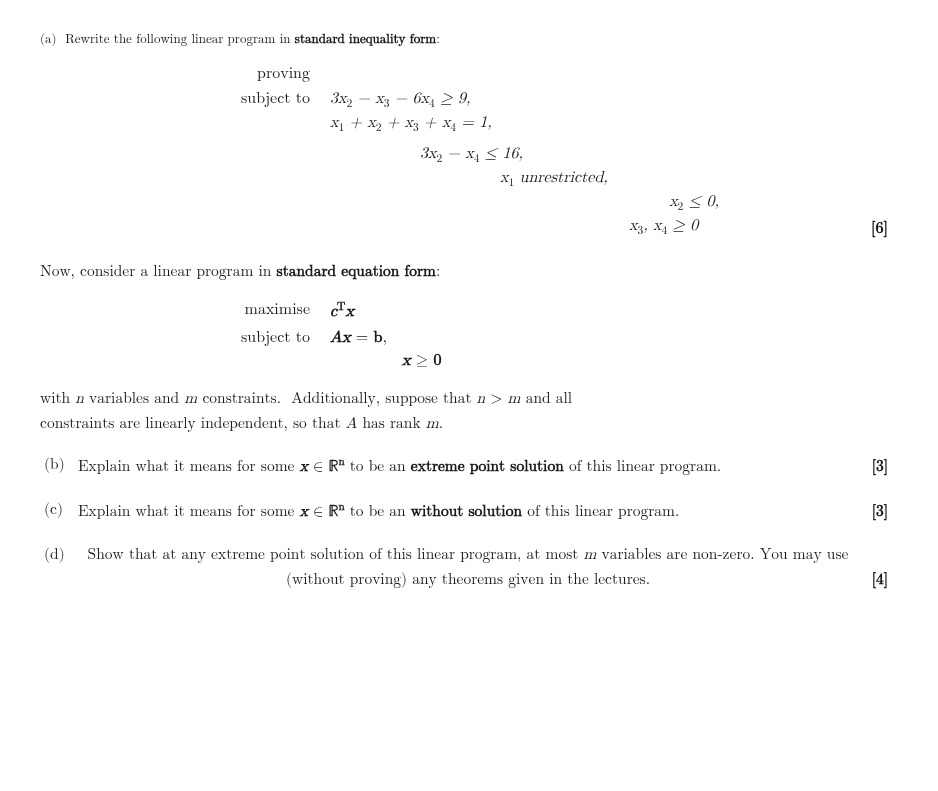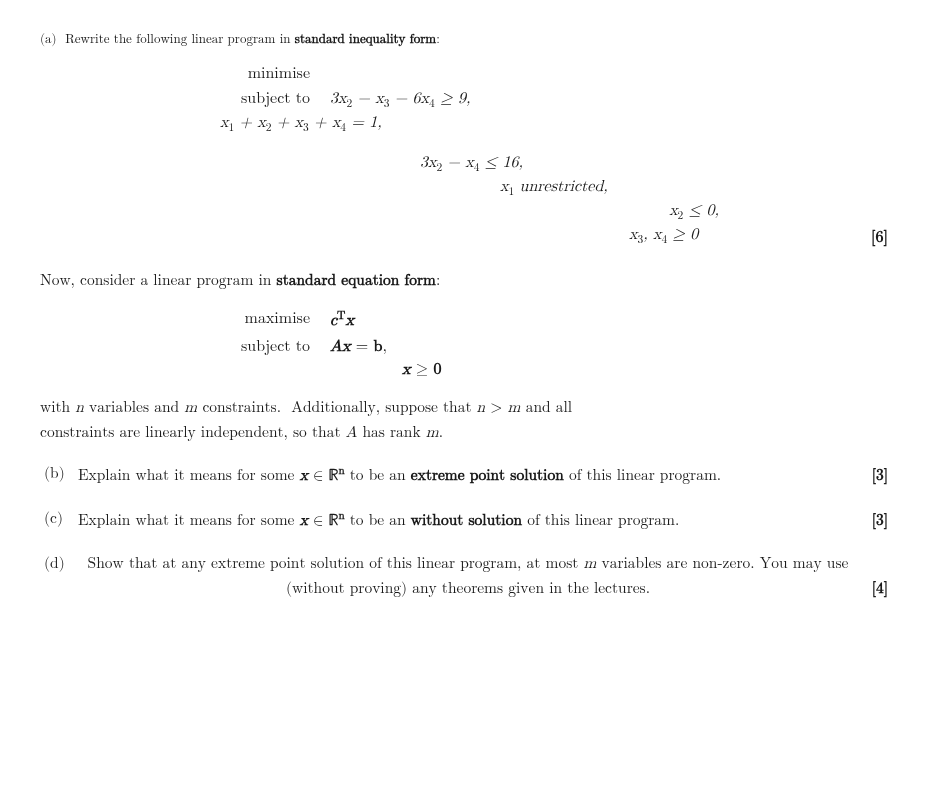--- a/index.html
+++ b/index.html
@@ -80,29 +80,29 @@
 <div class="page">
 
   <div class="problem-part">
     <p class="part-a-header">
       <span>(a)&nbsp;&nbsp;</span><span>Rewrite the following linear program in </span><span class="bold">standard inequality form</span><span>:</span>
     </p>
 
     <div style="position: relative;">
 
       <div style="display:flex; margin-left:180px; margin-bottom:6px;">
-        <span style="min-width:110px; text-align:right; padding-right:20px;">minimise</span>
+        <span style="min-width:110px; text-align:right; padding-right:20px;">proving</span>
       </div>
 
       <div style="display:flex; margin-left:180px; margin-bottom:3px;">
         <span style="min-width:110px; text-align:right; padding-right:20px;">subject to</span>
         <span class="math-var">3<span class="math-var">x</span><sub>2</sub> − <span class="math-var">x</span><sub>3</sub> − 6<span class="math-var">x</span><sub>4</sub> ≥ 9,</span>
       </div>
 
-      <div style="display:flex; margin-left:180px; margin-bottom:19px;flex-direction:column;">
+      <div style="display:flex; margin-left:180px; margin-bottom:10px;">
         <span style="min-width:110px; text-align:right; padding-right:20px;"></span>
         <span class="math-var"><span class="math-var">x</span><sub>1</sub> + <span class="math-var">x</span><sub>2</sub> + <span class="math-var">x</span><sub>3</sub> + <span class="math-var">x</span><sub>4</sub> = 1,</span>
       </div>
 
       <div style="display:flex; margin-left:180px; margin-bottom:3px;">
         <span style="min-width:110px; text-align:right; padding-right:20px;"></span>
         <span style="min-width:90px; text-align:right; padding-right:0px;"></span>
         <span class="math-var">3<span class="math-var">x</span><sub>2</sub> − <span class="math-var">x</span><sub>4</sub> ≤ 16,</span>
       </div>
 

